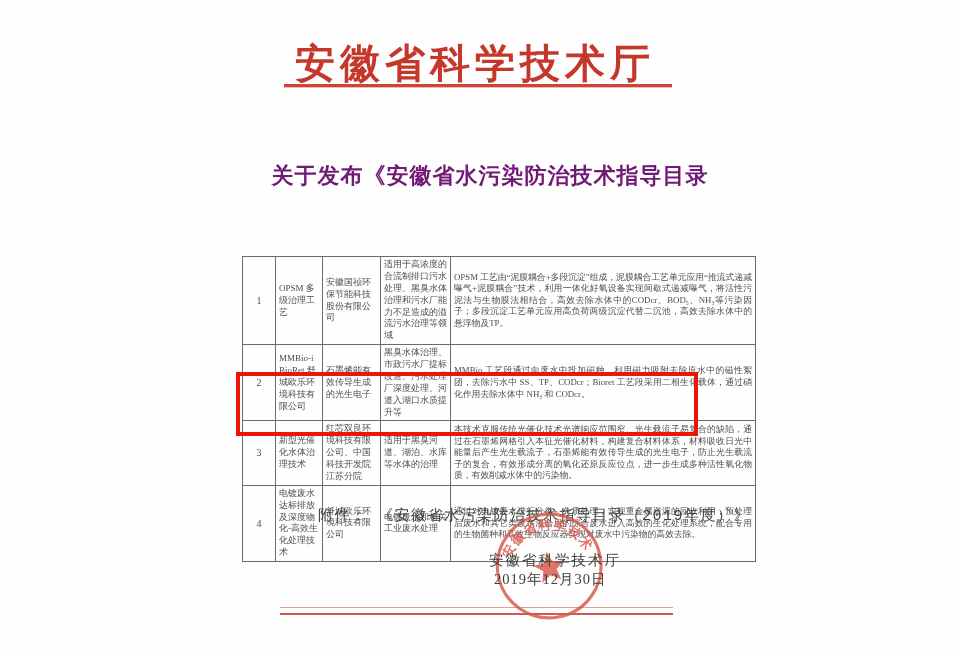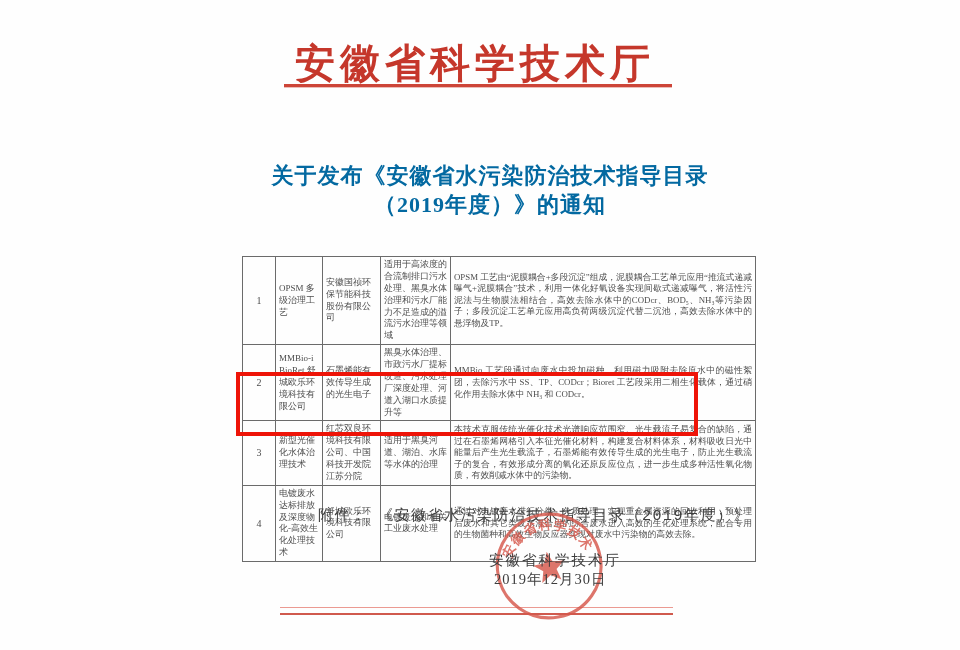--- a/index.html
+++ b/index.html
@@ -13,21 +13,21 @@
   }
   .org-rule{
     position:absolute;left:284px;top:84px;width:388px;height:3px;background:#cd4538;
     box-shadow:0 1px 0 rgba(205,69,56,.35);
   }
   .doc-number{
     position:absolute;left:460px;top:127px;width:202px;text-align:right;
     font-size:13.5px;color:#4a4a4a;letter-spacing:1px;white-space:nowrap;
   }
   .notice-title{position:absolute;left:240px;width:500px;text-align:center;
-    font-size:22px;font-weight:bold;color:#0369a1;letter-spacing:1px;white-space:nowrap;}
+    font-size:22px;font-weight:bold;color:#701a75;letter-spacing:1px;white-space:nowrap;}
   .line1{top:161px;} .line2{top:190px;}
   table.doc-table{
     position:absolute;left:242px;top:256px;width:513px;border-collapse:collapse;
     table-layout:fixed;font-size:9px;color:#4d4d4d;line-height:1.32;
   }
   table.doc-table th,table.doc-table td{
     border:1px solid #6b6b6b;padding:2px 3px;vertical-align:middle;
     overflow:hidden;word-break:break-all;
   }
   table.doc-table th{font-size:9.5px;font-weight:bold;text-align:center;padding:1px 2px;}
@@ -53,21 +53,20 @@
 </style>
 </head>
 <body>
 
 <div class="page">
 
   <div class="org-title">安徽省科学技术厅</div>
   <div class="org-rule"></div>
 
   <div class="notice-title line1">关于发布《安徽省水污染防治技术指导目录</div>
-  <div class="notice-title line2">（2019年度）》的通知</div>
 
   <table class="doc-table">
     <colgroup>
       <col style="width:33px">
         <col style="width:47px">
         <col style="width:58px">
       <col style="width:70px">
         <col style="width:305px">
     </colgroup>
     <tbody>

